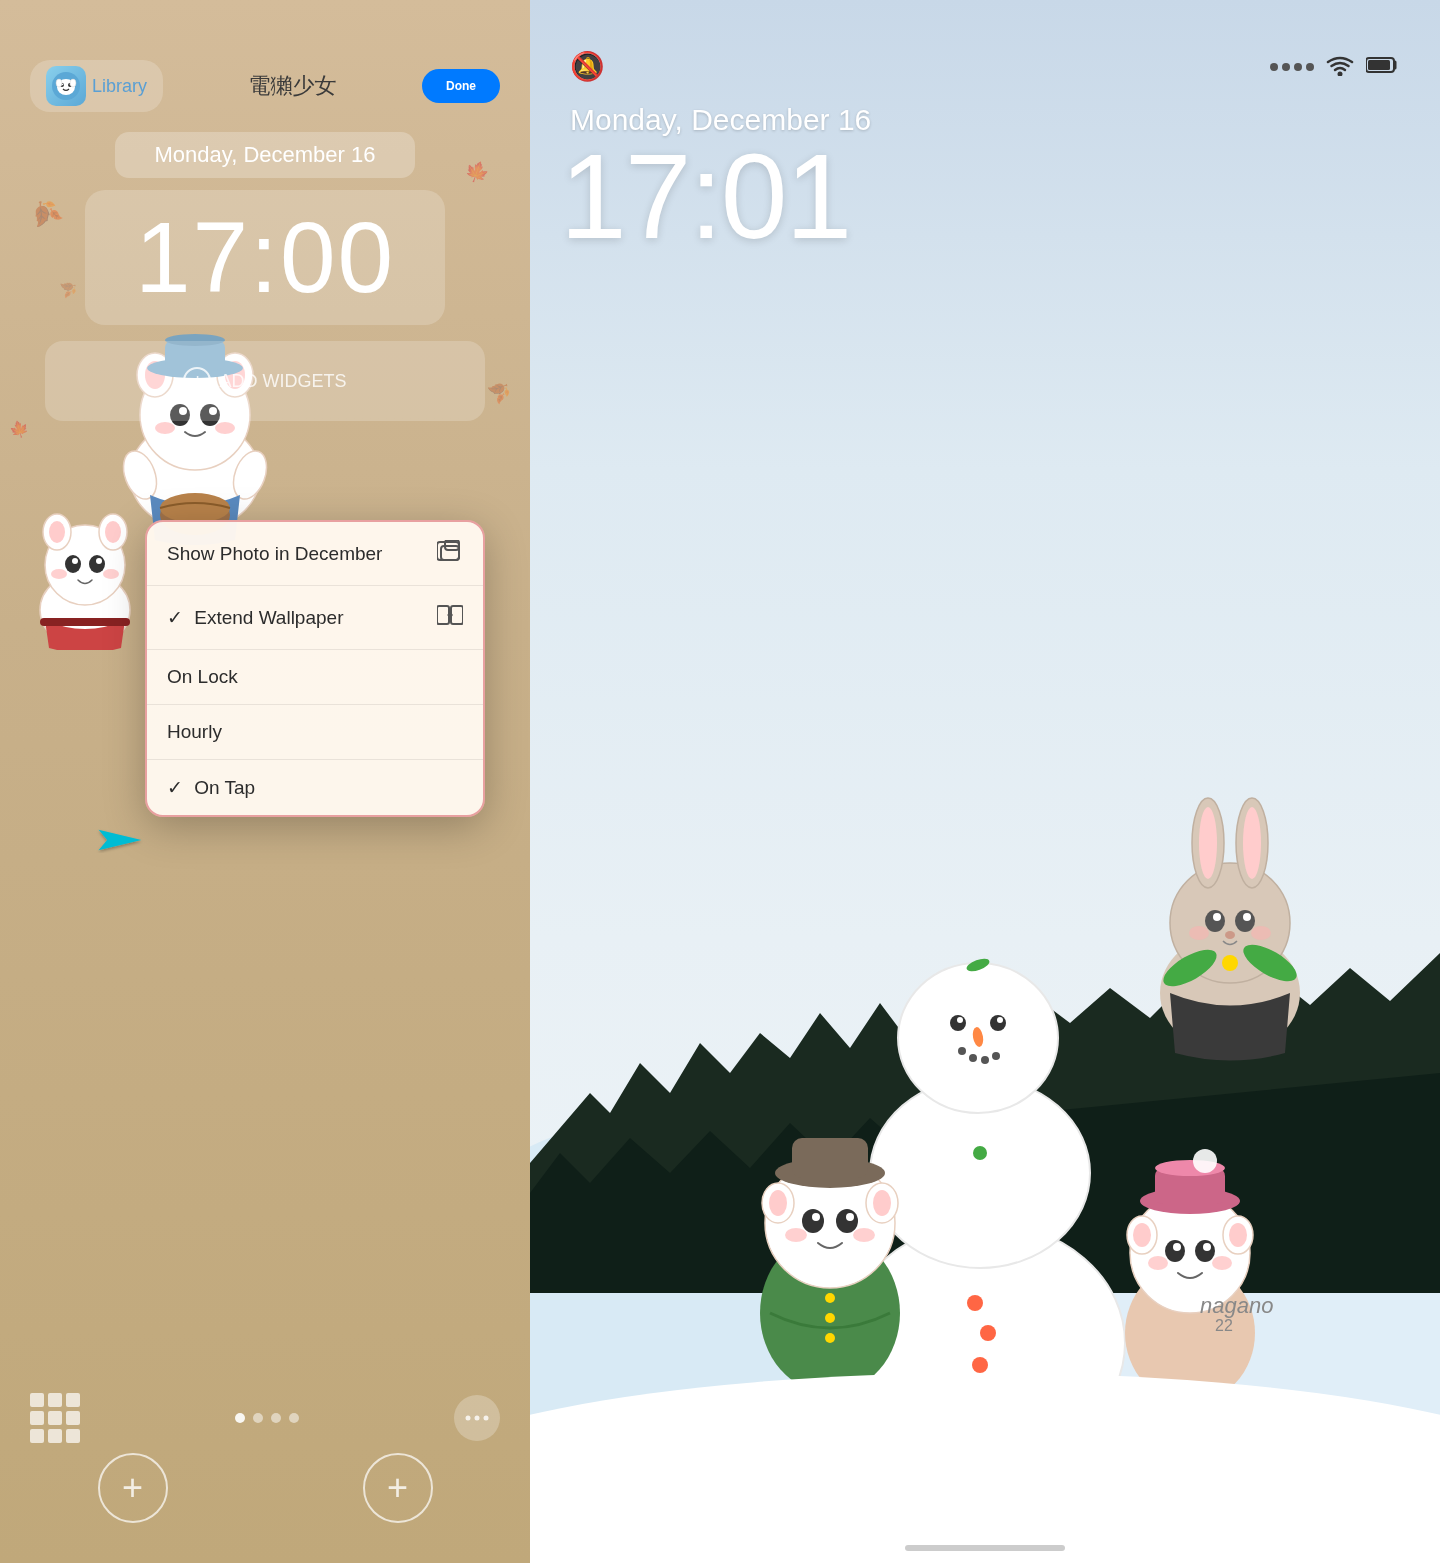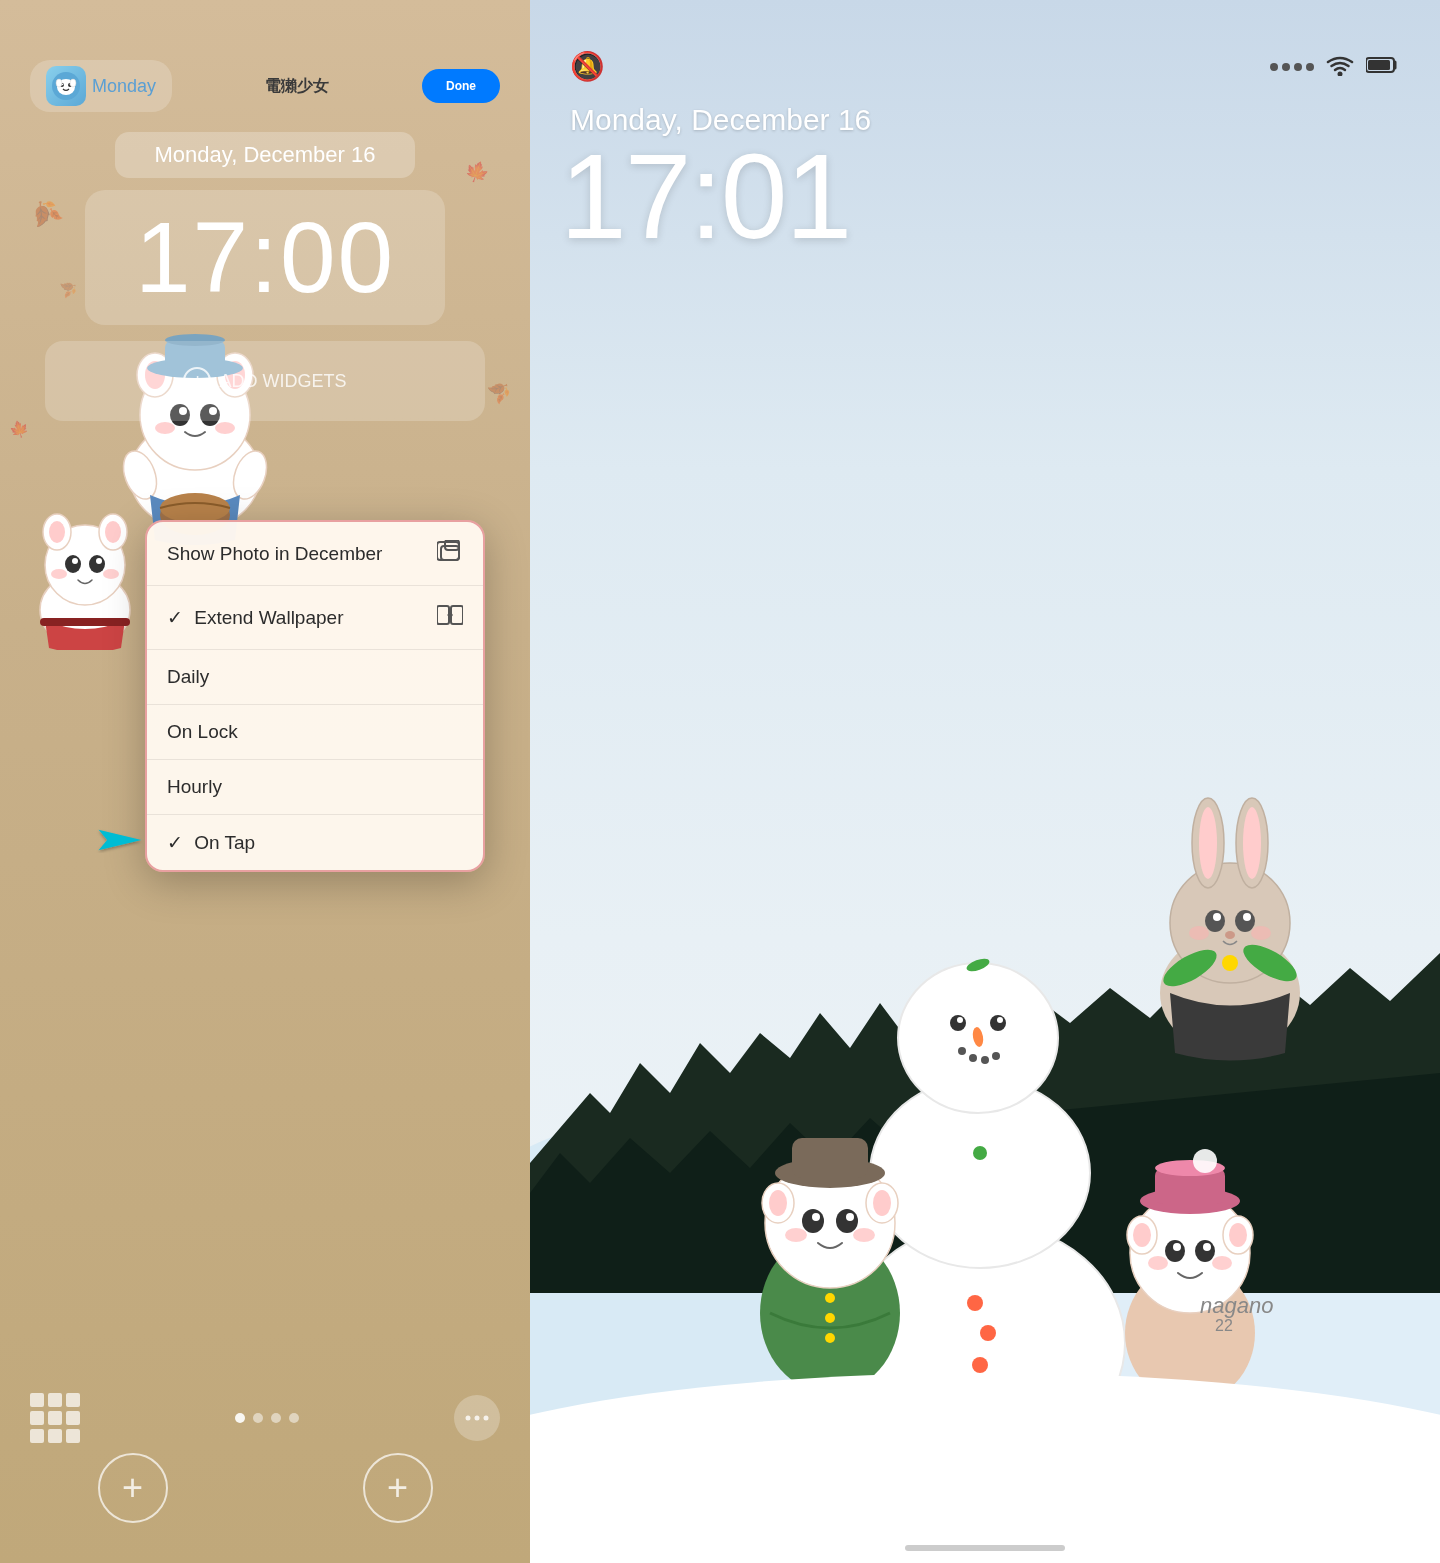--- a/index.html
+++ b/index.html
@@ -400,22 +400,22 @@
       background: linear-gradient(135deg, #89d0ec, #5ba8d6);
       display: flex;
       align-items: center;
       justify-content: center;
       font-size: 22px;
       overflow: hidden;
     }
 
     .title-text {
       color: #3a3a3a;
-      font-size: 16px;
-      font-weight: 700;
+      font-size: 22px;
+      font-weight: 400;
     }
   </style>
 </head>
 <body>
 
 <div class="left-panel">
 
   <div class="left-bg-decorations">
     <span class="leaf" style="top:200px;left:30px;--rot:-30deg;font-size:24px;opacity:0.5">🍂</span>
     <span class="leaf" style="top:160px;right:40px;--rot:20deg;font-size:20px;opacity:0.4">🍁</span>
@@ -432,21 +432,21 @@
           <ellipse cx="15" cy="16" rx="9" ry="8" fill="white"></ellipse>
           <circle cx="11" cy="14" r="2" fill="#333"></circle>
           <circle cx="19" cy="14" r="2" fill="#333"></circle>
           <circle cx="11.5" cy="13.5" r="0.8" fill="white"></circle>
           <circle cx="19.5" cy="13.5" r="0.8" fill="white"></circle>
           <path d="M12 18 Q15 21 18 18" stroke="#333" stroke-width="1.2" fill="none"></path>
           <ellipse cx="8" cy="12" rx="3" ry="4" fill="white" stroke="#ccc" stroke-width="0.5"></ellipse>
           <ellipse cx="22" cy="12" rx="3" ry="4" fill="white" stroke="#ccc" stroke-width="0.5"></ellipse>
         </svg>
       </div>
-      <span class="cancel-text">Monday</span>
+      <span class="cancel-text">Library</span>
     </div>
     <span class="title-text">電獺少女</span>
     <button class="done-btn">Done</button>
   </div>
 
   <div class="date-label">Monday, December 16</div>
 
   <div class="time-display">17:00</div>
 
   <div class="widget-area">
@@ -540,23 +540,20 @@
       </span>
       <span class="menu-icon">
         <svg width="26" height="22" viewBox="0 0 26 22">
           <rect x="0" y="2" width="12" height="18" rx="2" fill="none" stroke="#555" stroke-width="2"></rect>
           <rect x="14" y="2" width="12" height="18" rx="2" fill="none" stroke="#555" stroke-width="2"></rect>
           <path d="M11 11 L15 11 M13 8 L15 11 L13 14" stroke="#555" stroke-width="1.5" fill="none" stroke-linecap="round"></path>
         </svg>
       </span>
     </div>
 
-    <div class="sub-item">
-      <span>Daily</span>
-    </div>
     <div class="sub-item">
       <span>On Lock</span>
     </div>
     <div class="sub-item">
       <span>Hourly</span>
     </div>
     <div class="sub-item active">
       <span class="checkmark">✓ </span><span>On Tap</span>
     </div>
   </div>

